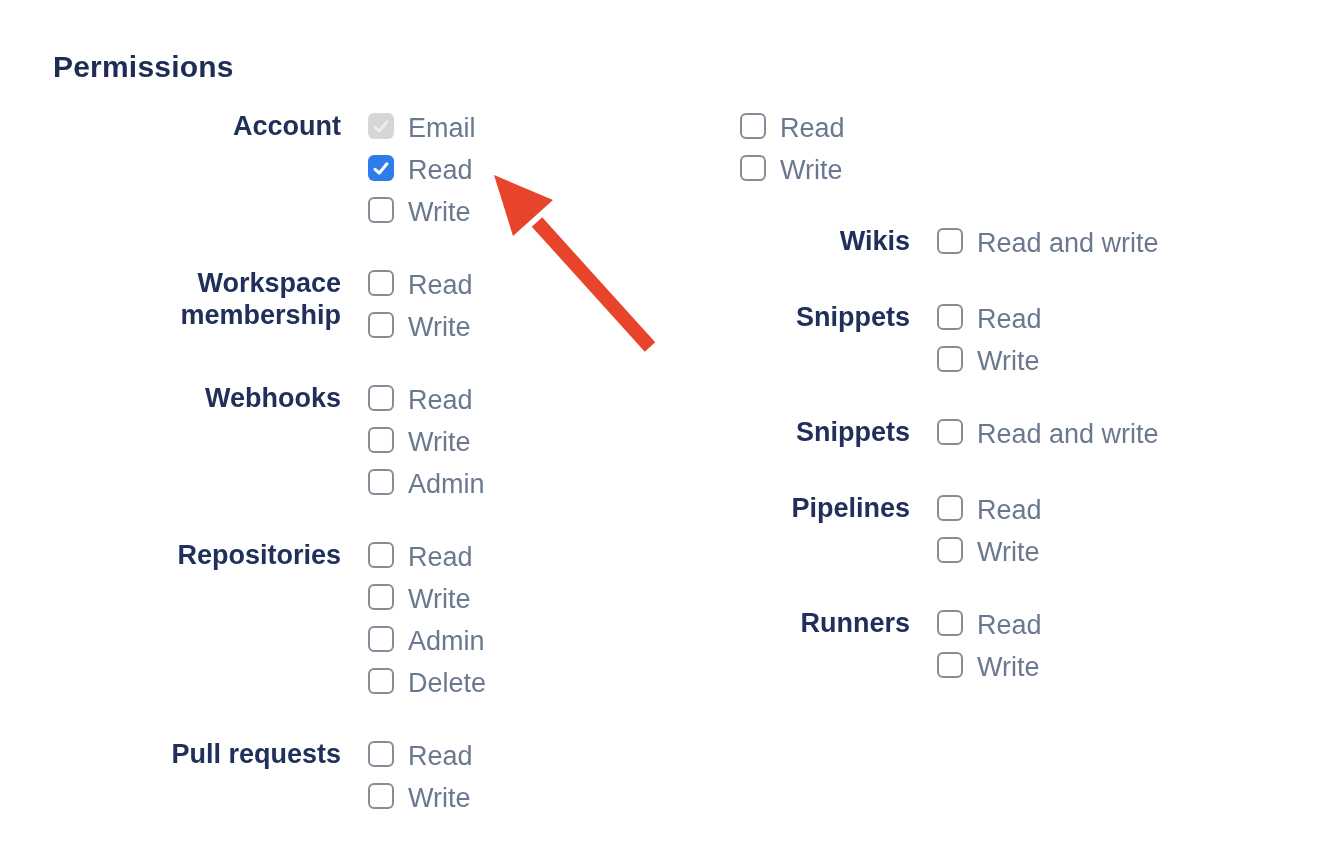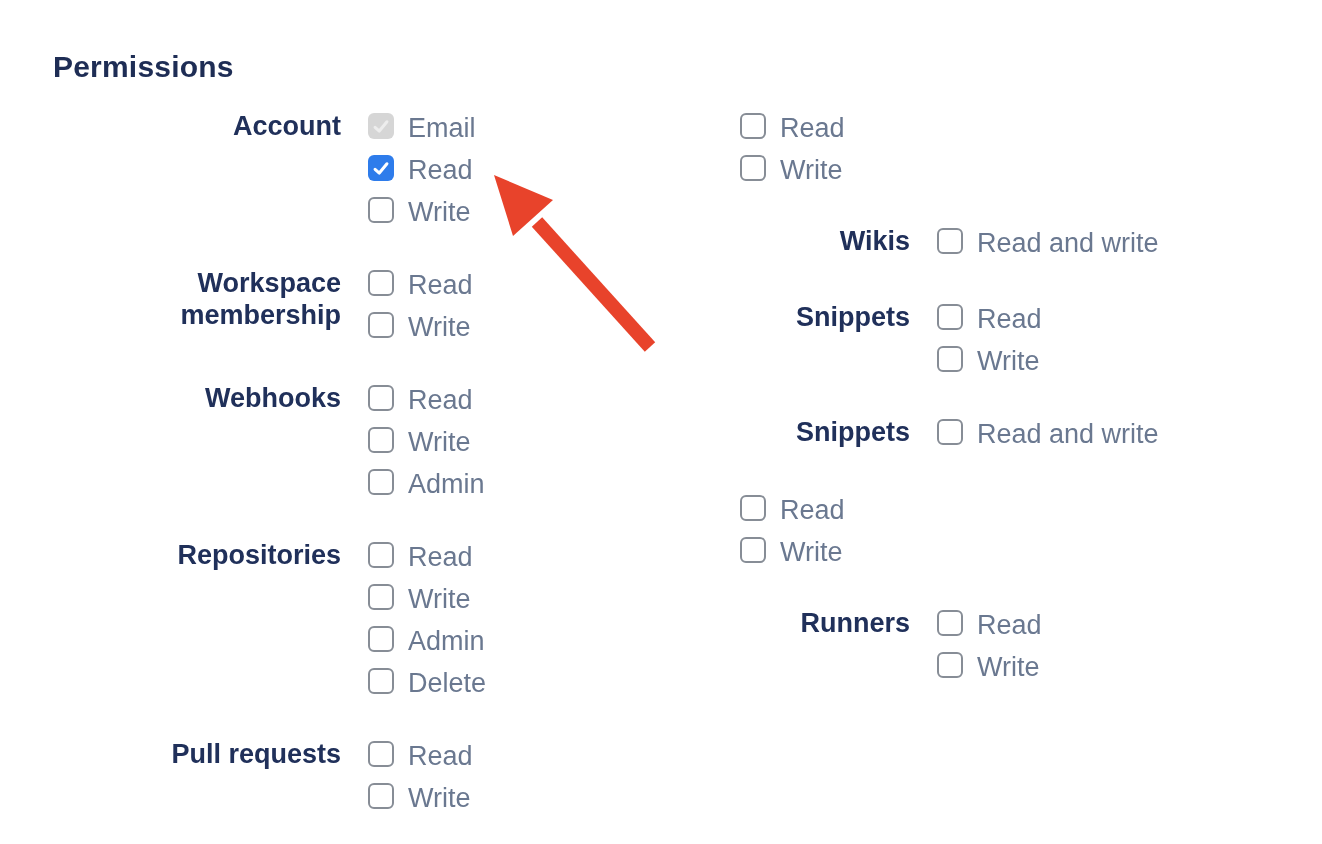--- a/index.html
+++ b/index.html
@@ -177,20 +177,21 @@
         <div class="perm-group">
           <div class="group-label">Snippets</div>
           <div class="options">
             <div class="option">
               <span class="checkbox" role="checkbox" aria-checked="false"></span>
               <span class="option-label">Read and write</span>
             </div>
           </div>
         </div>
         <div class="perm-group">
+          <div class="group-label">Pipelines</div>
           <div class="options">
             <div class="option">
               <span class="checkbox" role="checkbox" aria-checked="false"></span>
               <span class="option-label">Read</span>
             </div>
             <div class="option">
               <span class="checkbox" role="checkbox" aria-checked="false"></span>
               <span class="option-label">Write</span>
             </div>
           </div>

